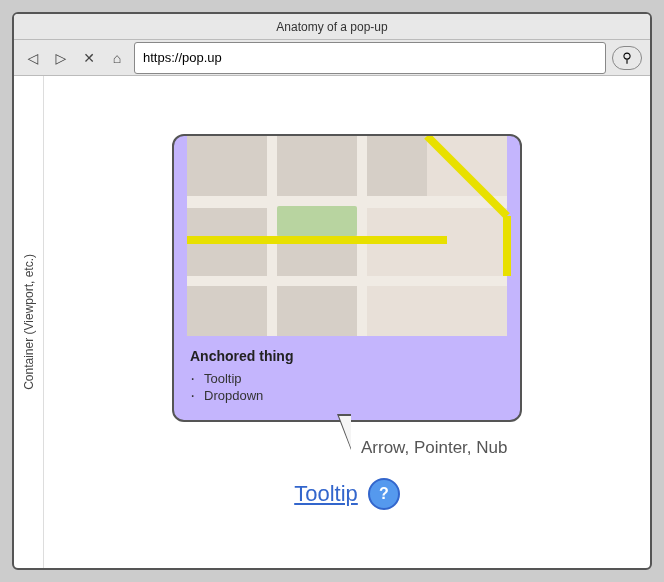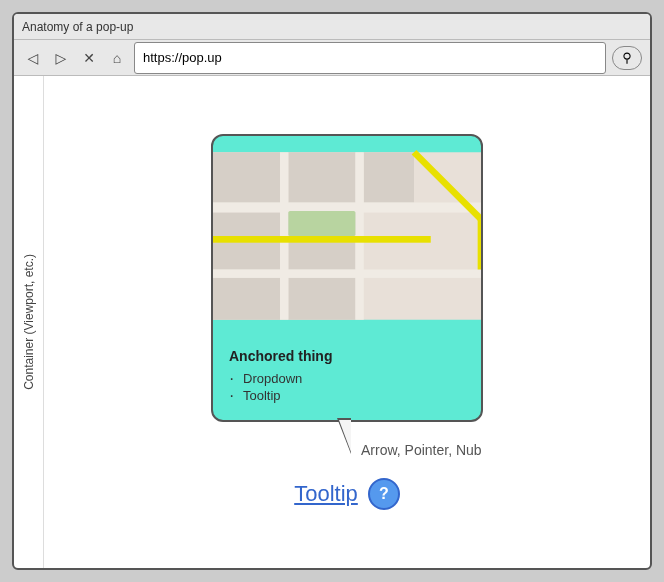--- a/index.html
+++ b/index.html
@@ -25,20 +25,21 @@
       overflow: hidden;
     }
 
     
     .title-bar {
       background: #e8e8e8;
       border-bottom: 1px solid #bbb;
       padding: 4px 8px;
       display: flex;
       align-items: center;
+      justify-content: center;
       position: relative;
       height: 26px;
     }
     .title-bar-title {
       font-size: 12px;
       color: #333;
     }
 
     
     .nav-bar {
@@ -114,22 +115,22 @@
       align-items: center;
       justify-content: center;
       padding: 16px;
       position: relative;
     }
 
     
     .popup-box {
       border: 2px solid #555;
       border-radius: 12px;
-      background: #5eead4;
-      width: 272px;
+      background: #c4b5fd;
+      width: 350px;
       position: relative;
       overflow: visible;
     }
 
     
     .map-area {
       width: 100%;
       height: 200px;
       border-radius: 10px 10px 0 0;
       overflow: hidden;
@@ -195,21 +196,21 @@
       top: -34px;
       left: -12px;
       width: 0;
       height: 0;
       border-left: 12px solid transparent;
       border-right: 0px solid transparent;
       border-top: 32px solid #f5f5f5;
     }
 
     .arrow-label {
-      font-size: 14px;
+      font-size: 17px;
       color: #555;
       white-space: nowrap;
       margin-top: 24px;
       margin-left: 2px;
     }
 
     
     .bottom-area {
       display: flex;
       align-items: center;
@@ -293,22 +294,22 @@
 
             <rect x="90" y="70" width="80" height="30" fill="#b8d4a0" rx="2"></rect>
 
             <rect x="0" y="100" width="260" height="8" fill="#e8e000"></rect>
           </svg>
         </div>
 
         <div class="popup-content">
           <div class="popup-title">Anchored thing</div>
           <ul class="popup-list">
+            <li>Tooltip</li>
             <li>Dropdown</li>
-            <li>Tooltip</li>
           </ul>
         </div>
 
         <div class="popup-tail-container">
           <div class="popup-tail"></div>
           <span class="arrow-label">Arrow, Pointer, Nub</span>
         </div>
       </div>
 
       <div class="bottom-area">

